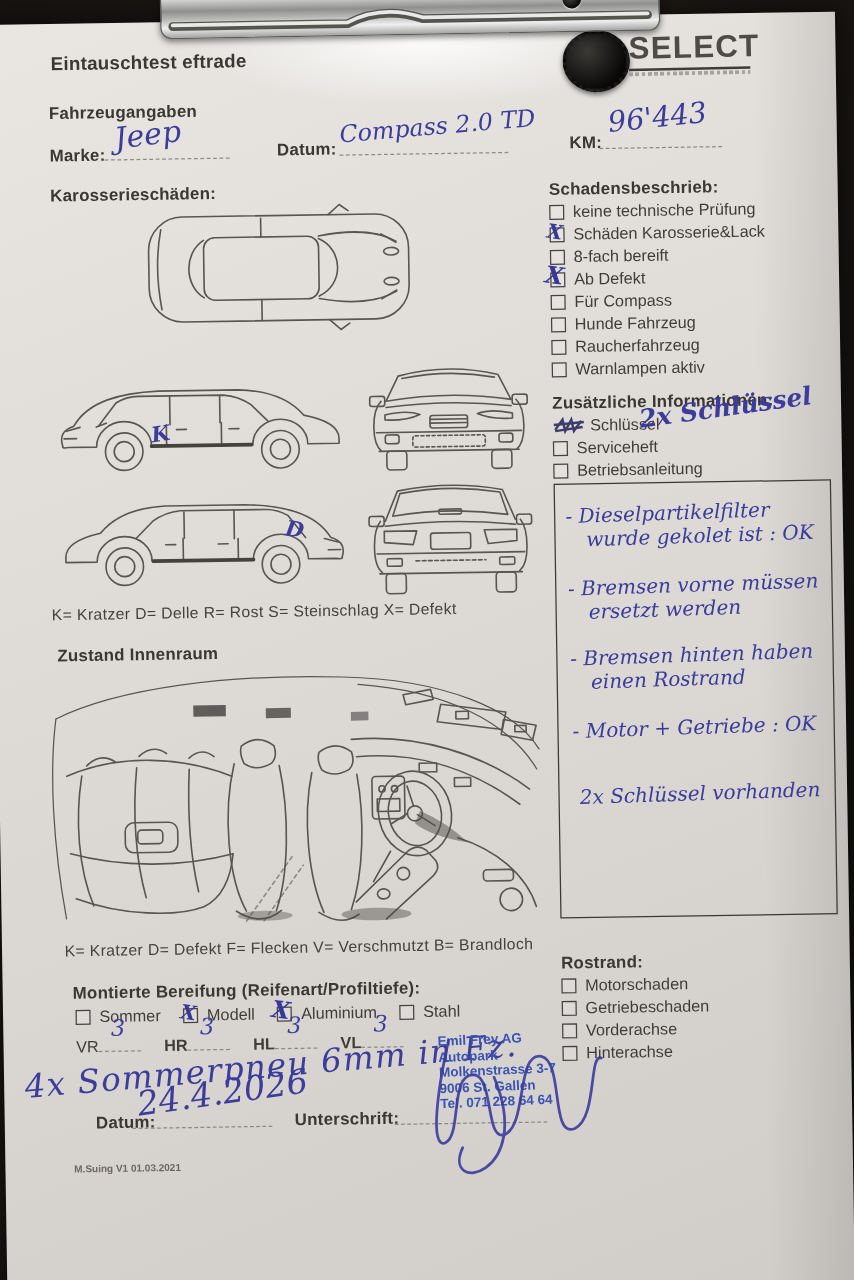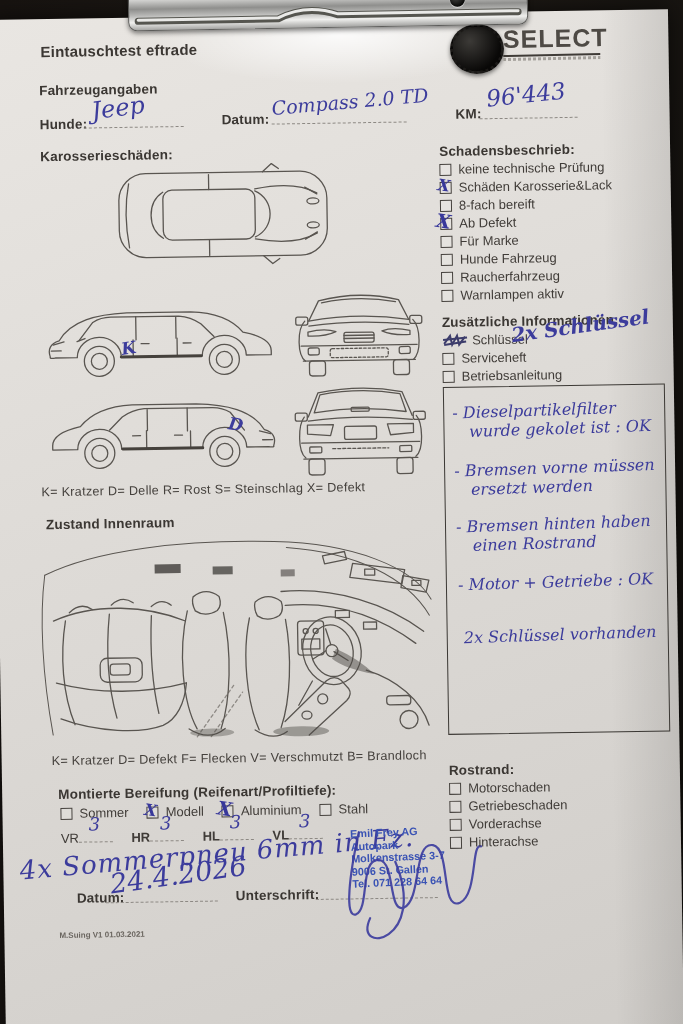--- a/index.html
+++ b/index.html
@@ -43,21 +43,21 @@
     background:repeating-linear-gradient(90deg,#8a8680 0 3px,transparent 3px 5px);}
 </style>
 </head>
 <body>
 
 <div class="paper">
 
   <div class="abs h" style="left:50px;top:24px;font-size:15px">Eintauschtest eftrade</div>
 
   <div class="abs h" style="left:48px;top:64px">Fahrzeugangaben</div>
-  <div class="abs h" style="left:48px;top:98px">Hunde:</div>
+  <div class="abs h" style="left:48px;top:98px">Marke:</div>
   <span class="abs dash" style="left:92px;top:97px;width:100px"></span>
   <div class="abs hand" style="left:100px;top:76px;font-size:24px;transform:rotate(-6deg)">Jeep</div>
 
   <div class="abs h" style="left:230px;top:96px">Datum:</div>
   <span class="abs dash" style="left:280px;top:96px;width:135px"></span>
   <div class="abs hand" style="left:280px;top:76px;font-size:19px;transform:rotate(-4deg);white-space:nowrap">Compass 2.0 TD</div>
 
   <div class="abs h" style="left:464px;top:94px">KM:</div>
   <span class="abs dash" style="left:488px;top:94px;width:98px"></span>
   <div class="abs hand" style="left:495px;top:70px;font-size:23px;transform:rotate(-5deg)">96'443</div>
@@ -291,21 +291,21 @@
     <div class="cbrow">
         <span class="cb">
           <span class="mark" style="font-size:19px;left:-5px;top:-9px">X</span>
         </span>
         <span class="cbl">Ab Defekt</span>
       </div>
     <div class="cbrow">
         <span class="cb">
           <span class="mark"></span>
         </span>
-        <span class="cbl">Für Marke</span>
+        <span class="cbl">Für Compass</span>
       </div>
     <div class="cbrow">
         <span class="cb">
           <span class="mark"></span>
         </span>
         <span class="cbl">Hunde Fahrzeug</span>
       </div>
     <div class="cbrow">
         <span class="cb">
           <span class="mark"></span>

